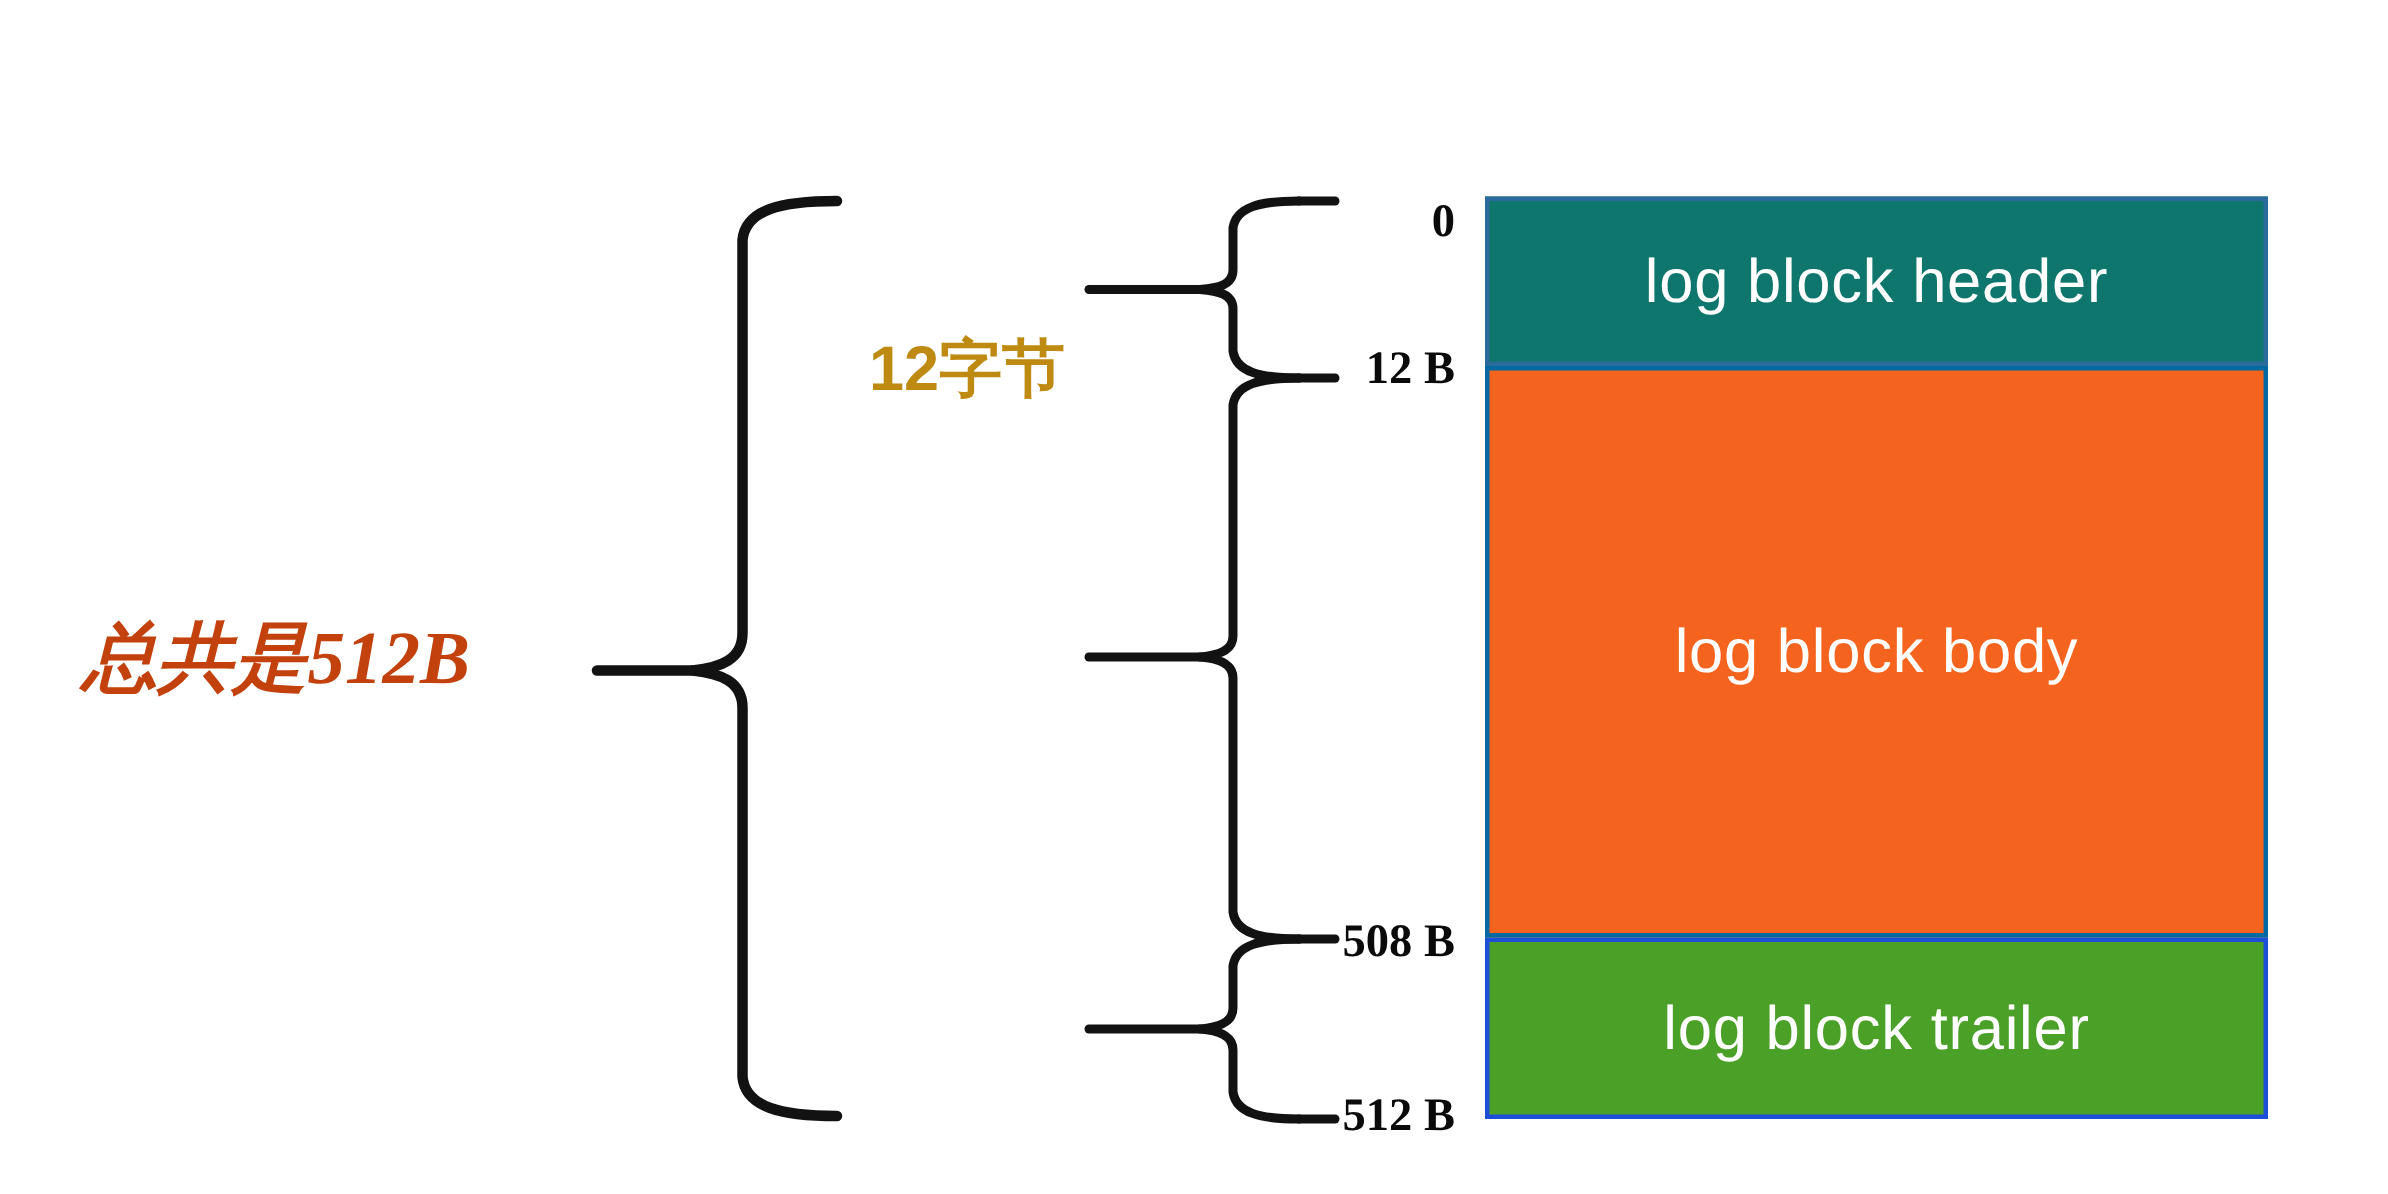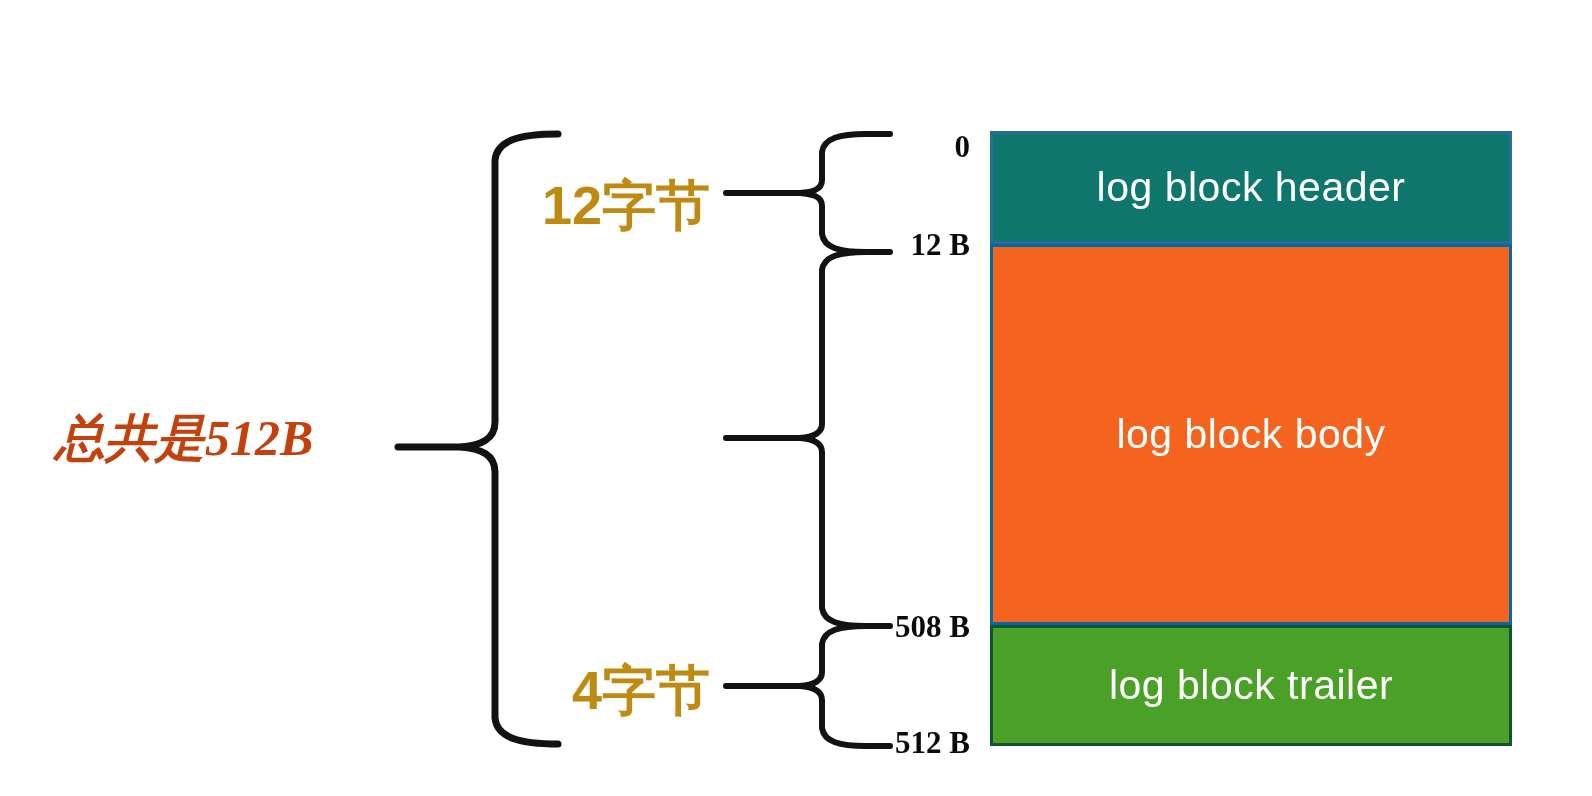--- a/index.html
+++ b/index.html
@@ -55,21 +55,21 @@
   #block-body {
     top: 244px;
     height: 381px;
     background: #f5641e;
     border: 3px solid #0369a1;
   }
   #block-trailer {
     top: 625px;
     height: 121px;
     background: #4ba028;
-    border: 3px solid #14532d;
+    border: 3px solid #1d4ed8;
   }
 
   
   .offset-label {
     position: absolute;
     text-align: right;
     font-family: "Liberation Serif", "DejaVu Serif", serif;
     font-weight: 700;
     font-size: 31px;
     color: #0a0a0a;
@@ -79,24 +79,25 @@
   #offset-0    { left: 860px; top: 129px; }
   #offset-12   { left: 860px; top: 227px; }
   #offset-508  { left: 860px; top: 609px; }
   #offset-512  { left: 860px; top: 725px; }
 
   
   .byte-label {
     position: absolute;
     font-family: "Liberation Sans", sans-serif;
     font-weight: 700;
-    font-size: 54px;
+    font-size: 42px;
     color: #bf8a12;
     white-space: nowrap;
     text-align: right;
+    margin-top: 48px;
   }
   #label-12   { left: 400px; top: 170px; width: 310px; }
   #label-496  { left: 380px; top: 412px; width: 330px; }
   #label-4    { left: 400px; top: 655px; width: 310px; }
 
   
   #total-label {
     position: absolute;
     left: 55px;
     top: 405px;
@@ -141,21 +142,20 @@
   <div class="block" id="block-trailer">
     <span>log block trailer</span>
   </div>
 
   <div class="offset-label" id="offset-0">0</div>
   <div class="offset-label" id="offset-12">12 B</div>
   <div class="offset-label" id="offset-508">508 B</div>
   <div class="offset-label" id="offset-512">512 B</div>
 
   <div class="byte-label" id="label-12">12字节</div>
-  <div class="byte-label" id="label-4">4字节</div>
 
   <div id="total-label">总共是512B</div>
 
   <svg id="overlay" viewBox="0 0 1592 796">
 
     <path class="brace-path" stroke-width="7" d="M 558 134
              C 520 134, 497 140, 495 160
              L 495 422
              C 495 440, 480 445, 462 447
              C 480 449, 495 454, 495 472

